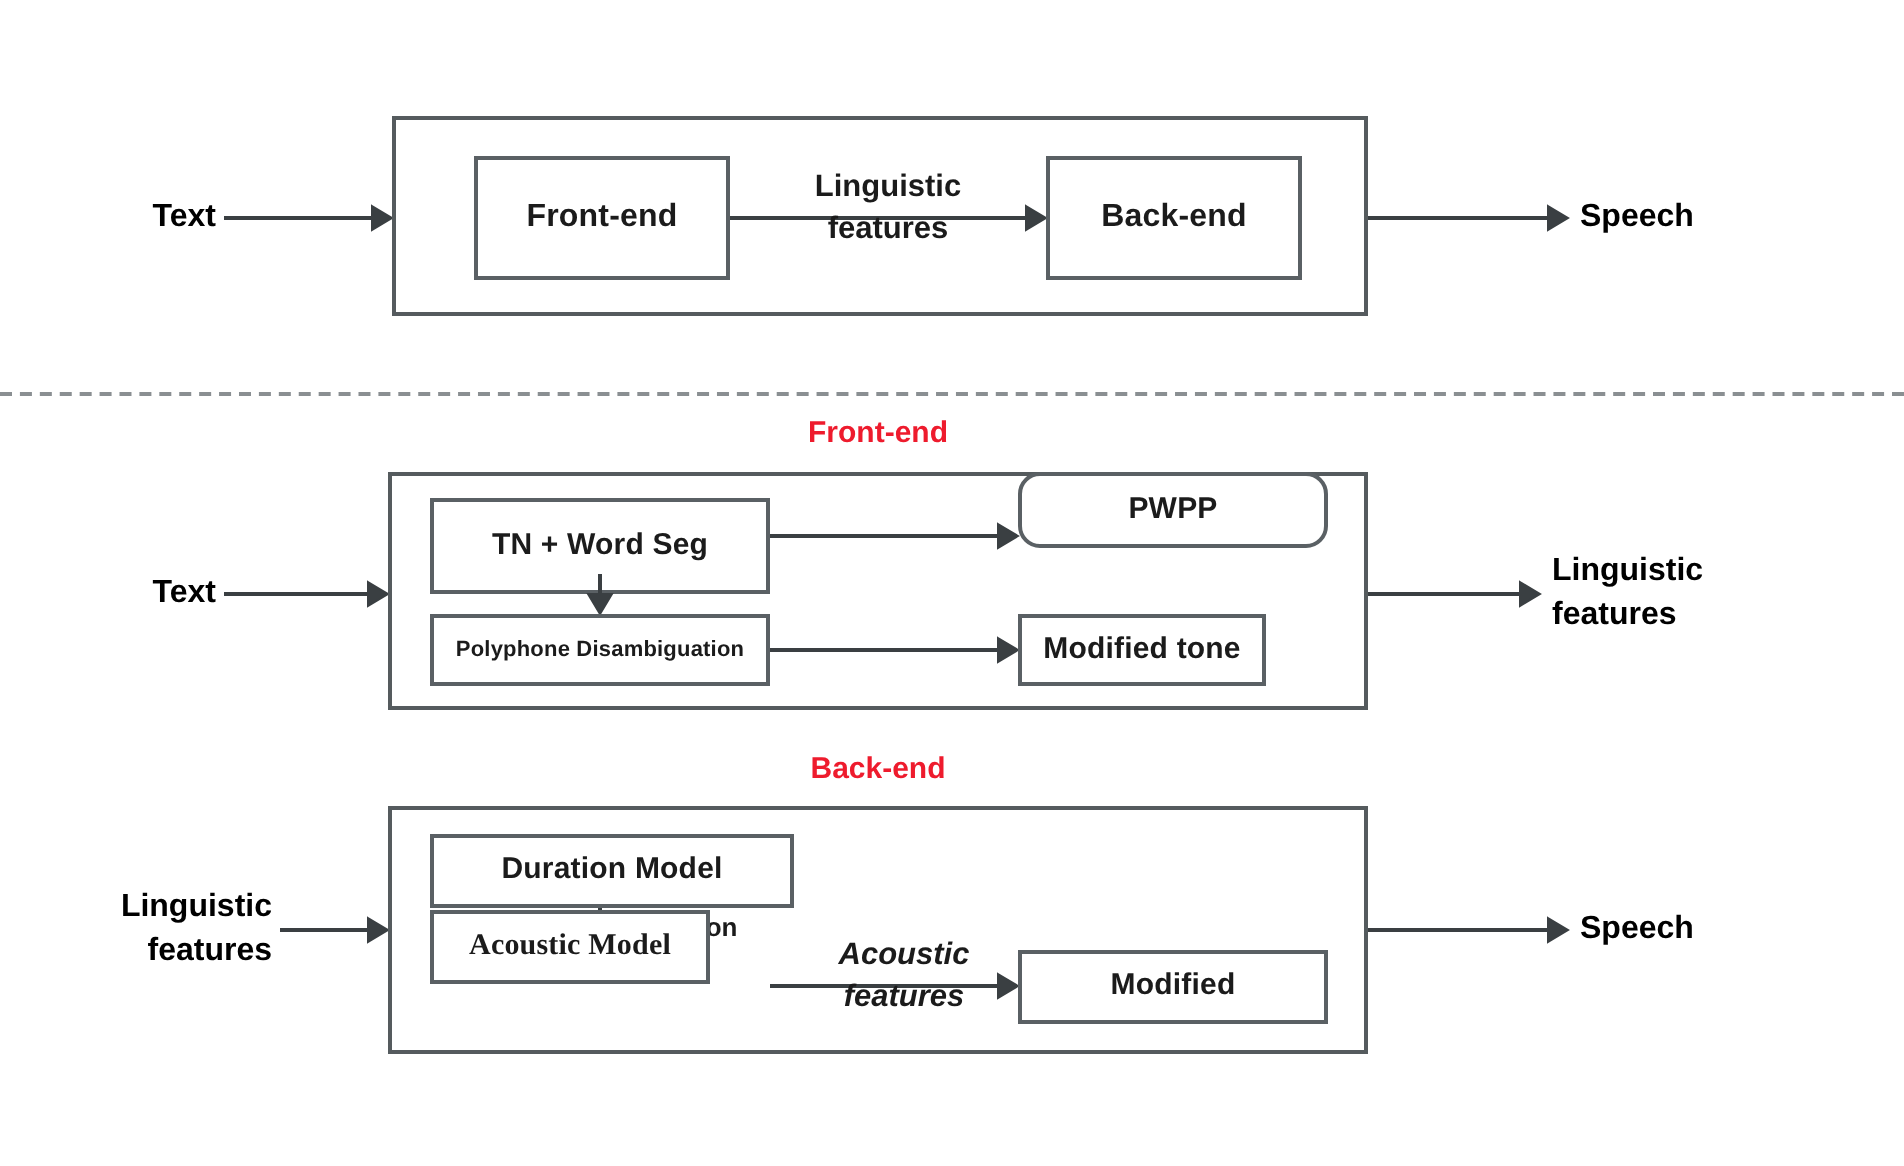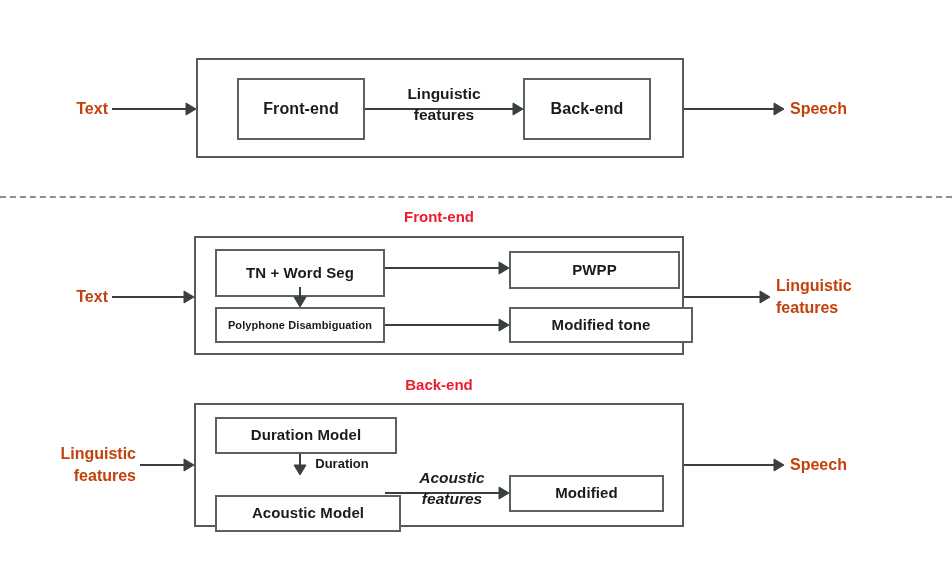--- a/index.html
+++ b/index.html
@@ -39,21 +39,21 @@
     letter-spacing: .1px;
     line-height: 1.1;
   }
   .lbl-big  { font-size: 16px; }
   .lbl-med  { font-size: 15px; }
   .lbl-small{ font-size: 11px; }
 
   
   .edge-label {
     font-weight: bold;
-    color: #c2410c;
+    color: #000000;
     font-size: 16px;
     line-height: 1.38;
     white-space: pre-line;
     display: flex;
     align-items: center;
   }
   .edge-label.right { justify-content: flex-start; }
   .edge-label.left  { justify-content: flex-end; text-align: right; }
 
   
@@ -142,39 +142,39 @@
 
   <div class="abs inner-box" style="left:215px; top:249px; width:170px; height:48px;">
     <span class="lbl-med">TN + Word Seg</span>
   </div>
 
   <svg class="arrow" style="left:385px; top:260px;" width="124" height="16" viewBox="0 0 124 16">
     <line x1="0" y1="8" x2="114" y2="8" stroke-width="2"></line>
     <path d="M114 2 L124 8 L114 14 Z" fill="#3a3f42" stroke="none"></path>
   </svg>
 
-  <div class="abs inner-box" style="left:509px; top:251px; width:171px; height:38px;">
+  <div class="abs inner-box" style="left:509px; top:236px; width:155px; height:38px;border-radius:11px;">
     <span class="lbl-med">PWPP</span>
   </div>
 
   <svg class="arrow" style="left:292px; top:287px;" width="16" height="20" viewBox="0 0 16 20">
     <line x1="8" y1="0" x2="8" y2="11" stroke-width="2"></line>
     <path d="M2 10 L14 10 L8 20 Z" fill="#3a3f42" stroke="none"></path>
   </svg>
 
   <div class="abs inner-box" style="left:215px; top:307px; width:170px; height:36px;">
     <span class="lbl-small">Polyphone Disambiguation</span>
   </div>
 
   <svg class="arrow" style="left:385px; top:317px;" width="124" height="16" viewBox="0 0 124 16">
     <line x1="0" y1="8" x2="114" y2="8" stroke-width="2"></line>
     <path d="M114 2 L124 8 L114 14 Z" fill="#3a3f42" stroke="none"></path>
   </svg>
 
-  <div class="abs inner-box" style="left:509px; top:307px; width:184px; height:36px;">
+  <div class="abs inner-box" style="left:509px; top:307px; width:124px; height:36px;">
     <span class="lbl-med">Modified tone</span>
   </div>
 
   <svg class="arrow" style="left:684px; top:289px;" width="86" height="16" viewBox="0 0 86 16">
     <line x1="0" y1="8" x2="76" y2="8" stroke-width="2"></line>
     <path d="M76 2 L86 8 L76 14 Z" fill="#3a3f42" stroke="none"></path>
   </svg>
 
   <div class="abs edge-label right" style="left:776px; top:270px; width:160px; height:54px;">Linguistic
 features</div>
@@ -196,21 +196,21 @@
   <div class="abs inner-box" style="left:215px; top:417px; width:182px; height:37px;">
     <span class="lbl-med">Duration Model</span>
   </div>
 
   <svg class="arrow" style="left:292px; top:454px;" width="16" height="21" viewBox="0 0 16 21">
     <line x1="8" y1="0" x2="8" y2="12" stroke-width="2"></line>
     <path d="M2 11 L14 11 L8 21 Z" fill="#3a3f42" stroke="none"></path>
   </svg>
   <div class="abs arrow-caption cap-12" style="left:306px; top:454px; width:72px; height:19px;">Duration</div>
 
-  <div class="abs inner-box" style="left:215px; top:495px; width:186px; height:37px;">
+  <div class="abs inner-box" style="left:215px; top:455px; width:140px; height:37px;font-family:Liberation Serif, serif;">
     <span class="lbl-med">Acoustic Model</span>
   </div>
 
   <svg class="arrow" style="left:385px; top:485px;" width="124" height="16" viewBox="0 0 124 16">
     <line x1="0" y1="8" x2="114" y2="8" stroke-width="2"></line>
     <path d="M114 2 L124 8 L114 14 Z" fill="#3a3f42" stroke="none"></path>
   </svg>
   <div class="abs arrow-caption cap-16" style="left:398px; top:466px; width:108px; height:46px;font-style:italic;">Acoustic
 features</div>
 

